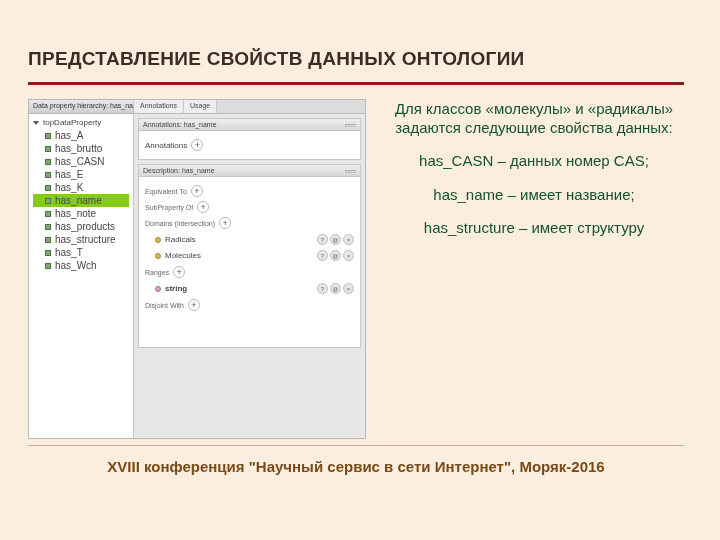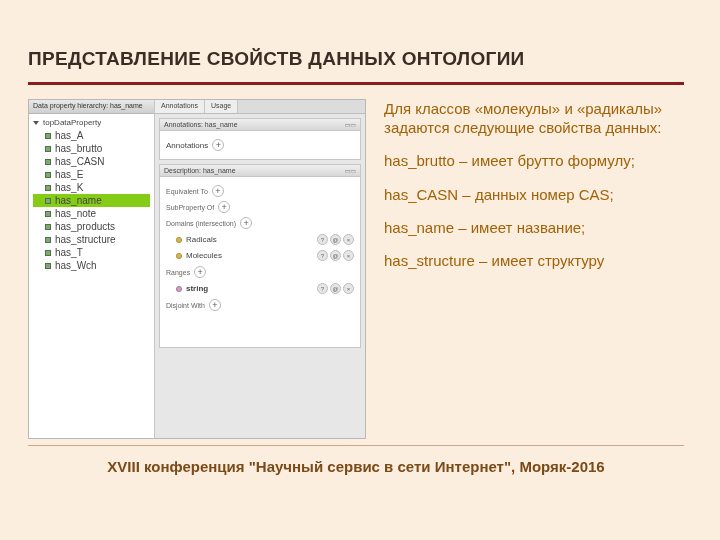--- a/index.html
+++ b/index.html
@@ -42,21 +42,21 @@
     width: 338px;
     height: 340px;
     background: #dcdcdc;
     border: 1px solid #b8b8b8;
     display: flex;
     flex-direction: row;
     font-size: 8px;
     color: #444;
   }
   .tree-pane {
-    width: 126px;
+    width: 105px;
     background: #fff;
     border-right: 1px solid #c6c6c6;
     display: flex;
     flex-direction: column;
   }
   .pane-header {
     background: linear-gradient(#e9e9e9,#cfcfcf);
     border-bottom: 1px solid #b6b6b6;
     height: 14px;
     padding: 2px 4px;
@@ -167,22 +167,23 @@
     background: #e6e6e6; border: 1px solid #bcbcbc;
     font-size: 6px; display: inline-flex; align-items: center; justify-content: center;
     color: #666;
   }
   .panel2 .panel-body { min-height: 170px; }
   .sec-label { font-size: 7px; color: #666; margin-top: 6px; }
   
   .textcol {
     flex: 1;
     font-size: 15px;
-    color: #a16207;
+    color: #14532d;
     line-height: 1.28;
+    text-align: center;
   }
   .textcol p { margin: 0 0 14px 0; }
   .textcol .prop { font-family: Arial, sans-serif; }
   .bottom-rule {
     height: 1px;
     background: #c9a98a;
     margin-top: 6px;
     width: 100%;
   }
   .footer {
@@ -343,21 +344,20 @@
                 <span class="plus">+</span>
               </div>
             </div>
           </div>
         </div>
       </div>
     </div>
 
     <div class="textcol">
       <p>Для классов «молекулы» и «радикалы» задаются следующие свойства данных:</p>
-      <p class="prop">has_brutto – имеет брутто формулу;</p>
       <p class="prop">has_CASN – данных номер CAS;</p>
       <p class="prop">has_name – имеет название;</p>
       <p class="prop">has_structure – имеет структуру</p>
     </div>
   </div>
 
   <div class="bottom-rule"></div>
   <div class="footer">XVIII конференция "Научный сервис в сети Интернет", Моряк-2016</div>
 </div>
 

